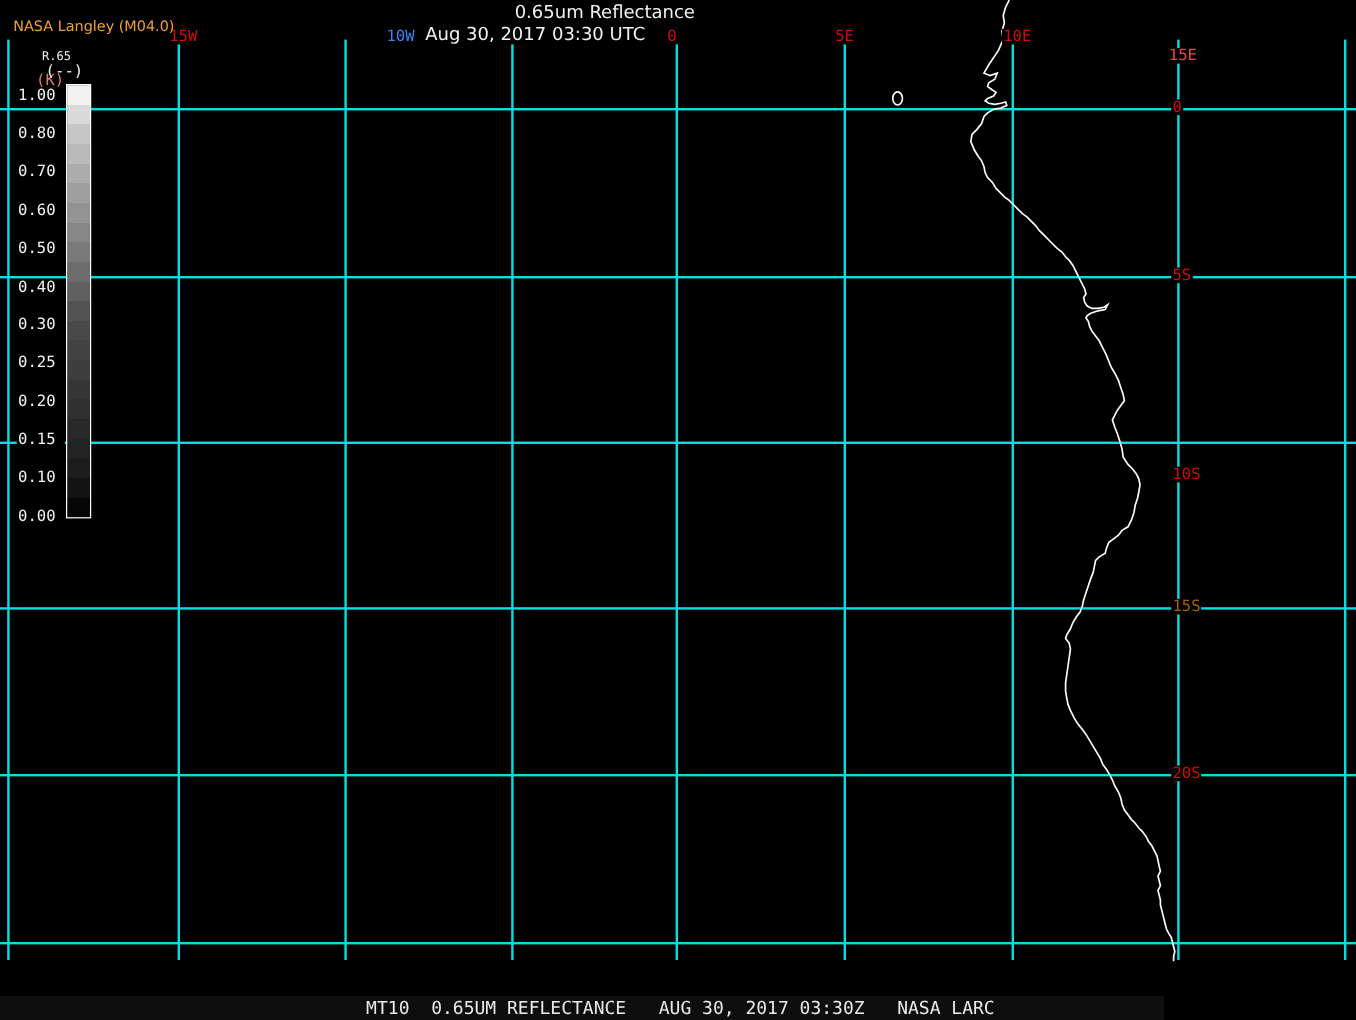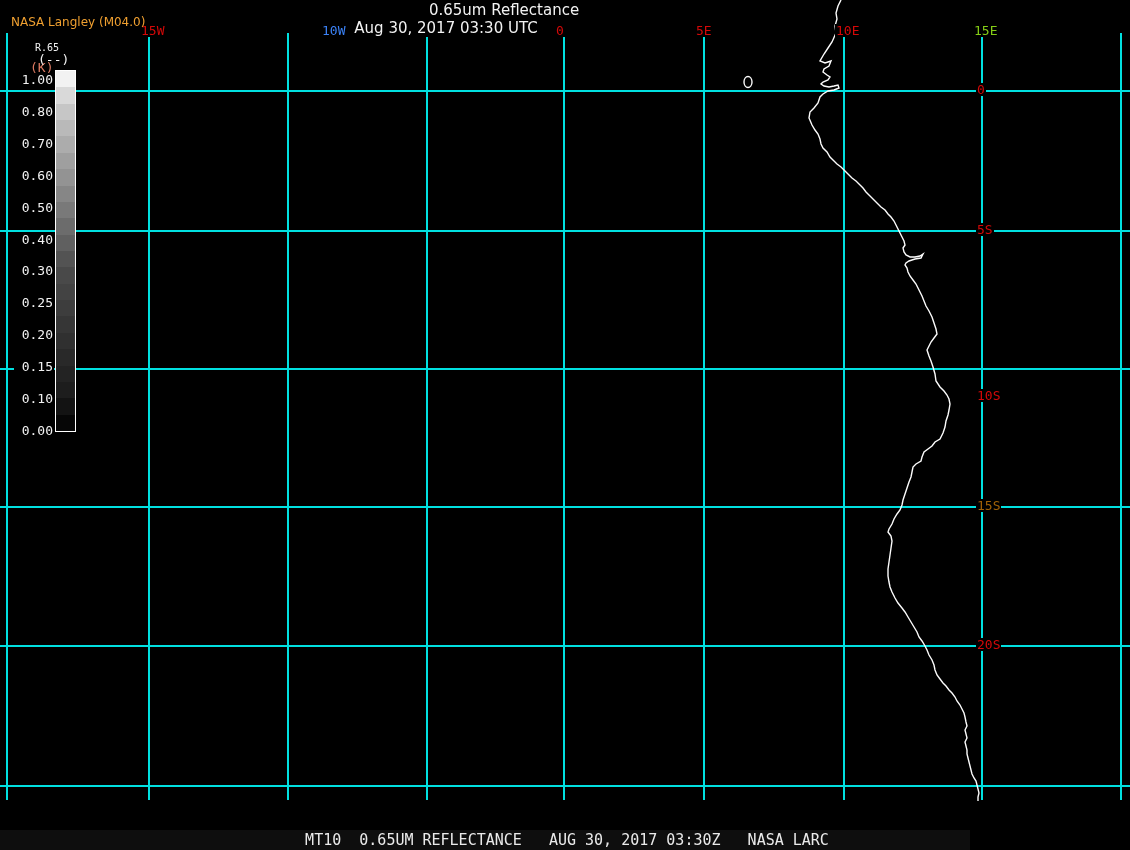--- a/index.html
+++ b/index.html
@@ -60,21 +60,21 @@
     z-index:4; white-space:pre;
   }
   #colorbar-bar {
     position:absolute; left:55px; top:70px;
     width:19px; height:360px;
     border:1px solid #fff;
     z-index:2;
   }
   .cb-tick {
     position:absolute; left:14px; width:38px;
-    text-align:right;
+    text-align:left;
     font-size:13px; line-height:11px;
     color:#f2f2f2; background:#000;
     padding:1px 1px; z-index:2;
     white-space:pre;
   }
   #coast-svg {
     position:absolute; left:0; top:0;
     z-index:3; pointer-events:none;
   }
   #footer-bar {
@@ -102,21 +102,21 @@
     <div class="grid-label lon-label" style="left: 279px; color: #3b82f6; z-index: 4; margin-left: 42px;">10W</div>
     <div class="vline" style="left: 426px; background: rgb(0, 224, 224);"></div>
     <div class="grid-label lon-label" style="left: 418px; color: rgb(212, 8, 8); z-index: 2;">5W</div>
     <div class="vline" style="left: 563px; background: rgb(0, 224, 224);"></div>
     <div class="grid-label lon-label" style="left: 555px; color: rgb(212, 8, 8); z-index: 4;">0</div>
     <div class="vline" style="left: 703px; background: rgb(0, 224, 224);"></div>
     <div class="grid-label lon-label" style="left: 695px; color: rgb(212, 8, 8); z-index: 4;">5E</div>
     <div class="vline" style="left: 843px; background: rgb(0, 224, 224);"></div>
     <div class="grid-label lon-label" style="left: 835px; color: rgb(212, 8, 8); z-index: 4;">10E</div>
     <div class="vline" style="left: 981px; background: rgb(0, 224, 224);"></div>
-    <div class="grid-label lon-label" style="left: 973px; color: #84cc16; z-index: 4;">15E</div>
+    <div class="grid-label lon-label" style="left: 973px; color: #ef4444; z-index: 4; margin-top: 16px;">15E</div>
     <div class="vline" style="left: 1120px; background: rgb(0, 224, 224);"></div>
     <div class="hline" style="top: 90px; background: rgb(0, 224, 224);"></div>
     <div class="grid-label" style="left: 976px; top: 83px; color: rgb(212, 8, 8);">0</div>
     <div class="hline" style="top: 230px; background: rgb(0, 224, 224);"></div>
     <div class="grid-label" style="left: 976px; top: 223px; color: rgb(212, 8, 8);">5S</div>
     <div class="hline" style="top: 368px; background: rgb(0, 224, 224);"></div>
     <div class="grid-label" style="left: 976px; top: 361px; color: rgb(212, 8, 8); margin-top: 28px;">10S</div>
     <div class="hline" style="top: 506px; background: rgb(0, 224, 224);"></div>
     <div class="grid-label" style="left: 976px; top: 499px; color: #a16207;">15S</div>
     <div class="hline" style="top: 645px; background: rgb(0, 224, 224);"></div>

